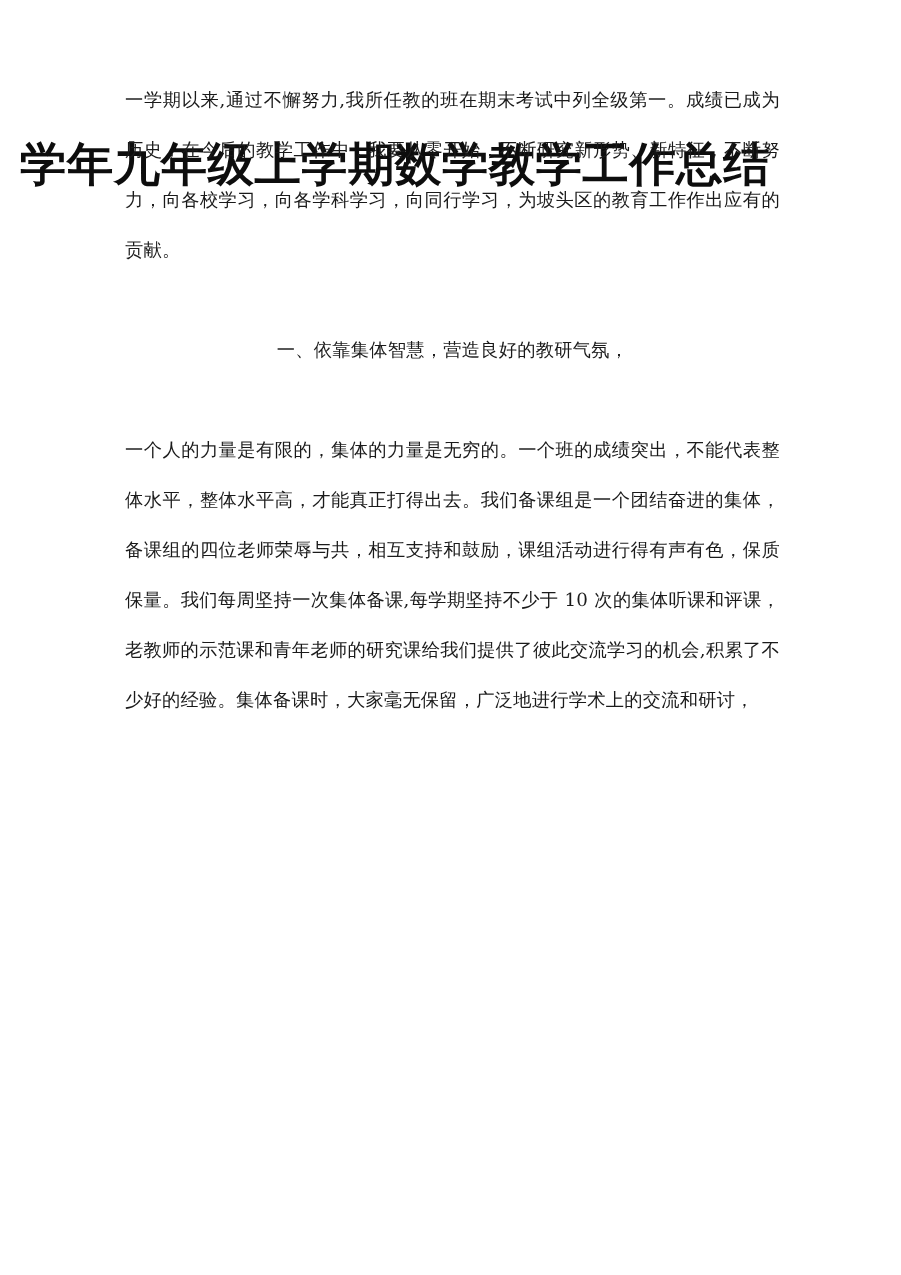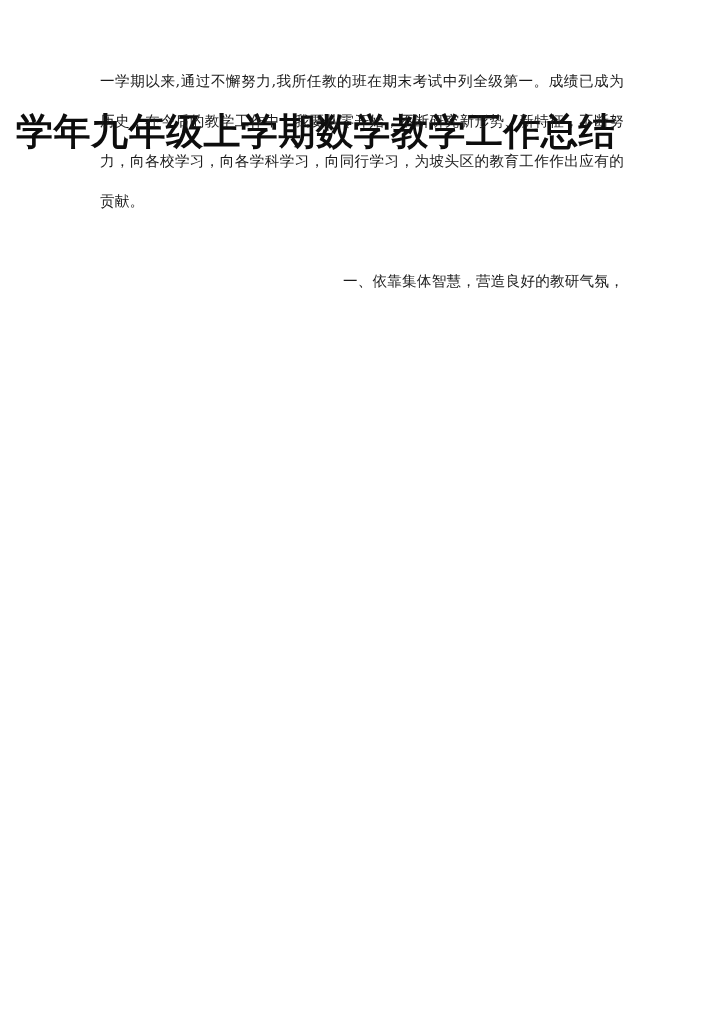--- a/index.html
+++ b/index.html
@@ -59,33 +59,34 @@
 
   .para.first-body {
     margin-top: 61px;
   }
 
   .para + .para {
     margin-top: 40px;
   }
 
   .para.heading {
-    text-align: right;
+    text-align: center;
   }
 </style>
 </head>
 <body>
 
 <div class="page">
 
   <h1 class="doc-title">学年九年级上学期数学教学工作总结</h1>
 
   <div class="doc-body">
 
     <p class="para first-body">一学期以来,通过不懈努力,我所任教的班在期末考试中列全级第一。成绩已成为历史，在今后的教学工作中，我要从零开始，不断研究新形势、新特征，不断努力，向各校学习，向各学科学习，向同行学习，为坡头区的教育工作作出应有的贡献。</p>
 
 
     <p class="para heading">一、依靠集体智慧，营造良好的教研气氛，</p>
 
+    <p class="para">一个人的力量是有限的，集体的力量是无穷的。一个班的成绩突出，不能代表整体水平，整体水平高，才能真正打得出去。我们备课组是一个团结奋进的集体，备课组的四位老师荣辱与共，相互支持和鼓励，课组活动进行得有声有色，保质保量。我们每周坚持一次集体备课,每学期坚持不少于 10 次的集体听课和评课，老教师的示范课和青年老师的研究课给我们提供了彼此交流学习的机会,积累了不少好的经验。集体备课时，大家毫无保留，广泛地进行学术上的交流和研讨，</p>
 
   </div>
 
 </div>
 
 </body></html>

